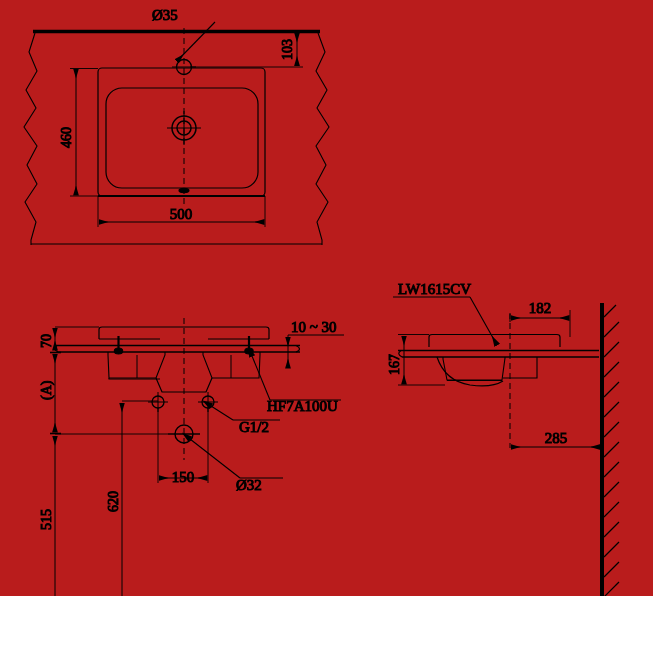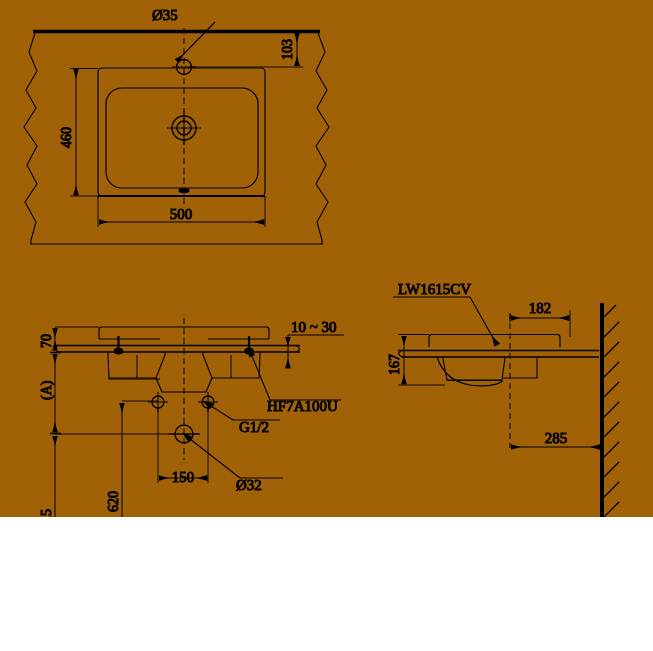--- a/index.html
+++ b/index.html
@@ -1,17 +1,17 @@
 <!DOCTYPE html>
 <html><head>
 <meta charset="utf-8">
 <style>
   html,body{margin:0;padding:0;background:#ffffff;}
   body{width:653px;height:651px;font-family:"Liberation Serif",serif;}
-  #sheet{position:relative;width:653px;height:517px;overflow:hidden;background:#a16207;}
+  #sheet{position:relative;width:653px;height:596px;overflow:hidden;background:#b91c1c;}
   svg{display:block;}
   text{font-family:"Liberation Serif",serif;fill:#000;}
 </style>
 </head>
 <body>
 
 <div id="sheet">
 <svg width="653" height="651" viewBox="0 0 653 651">
   <defs>
     <marker id="arrEnd" markerWidth="10" markerHeight="8" refX="9.5" refY="4" orient="auto" markerUnits="userSpaceOnUse">

